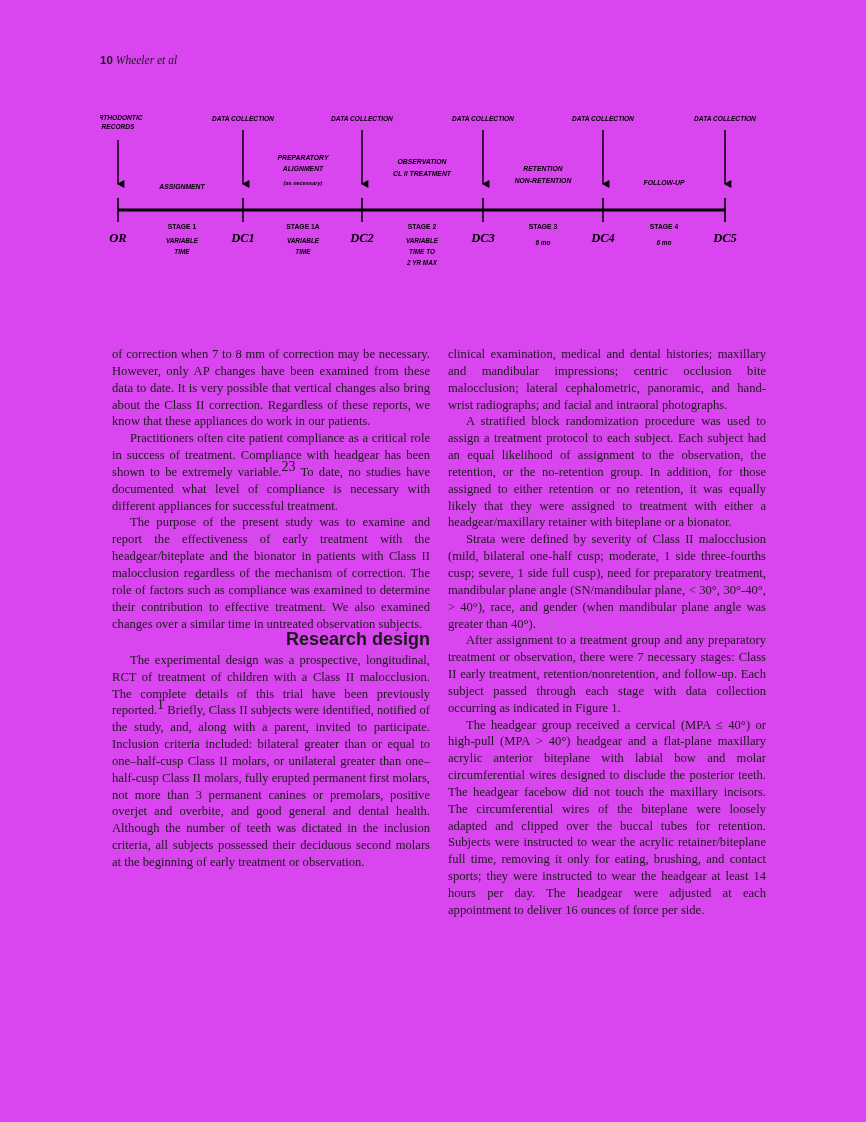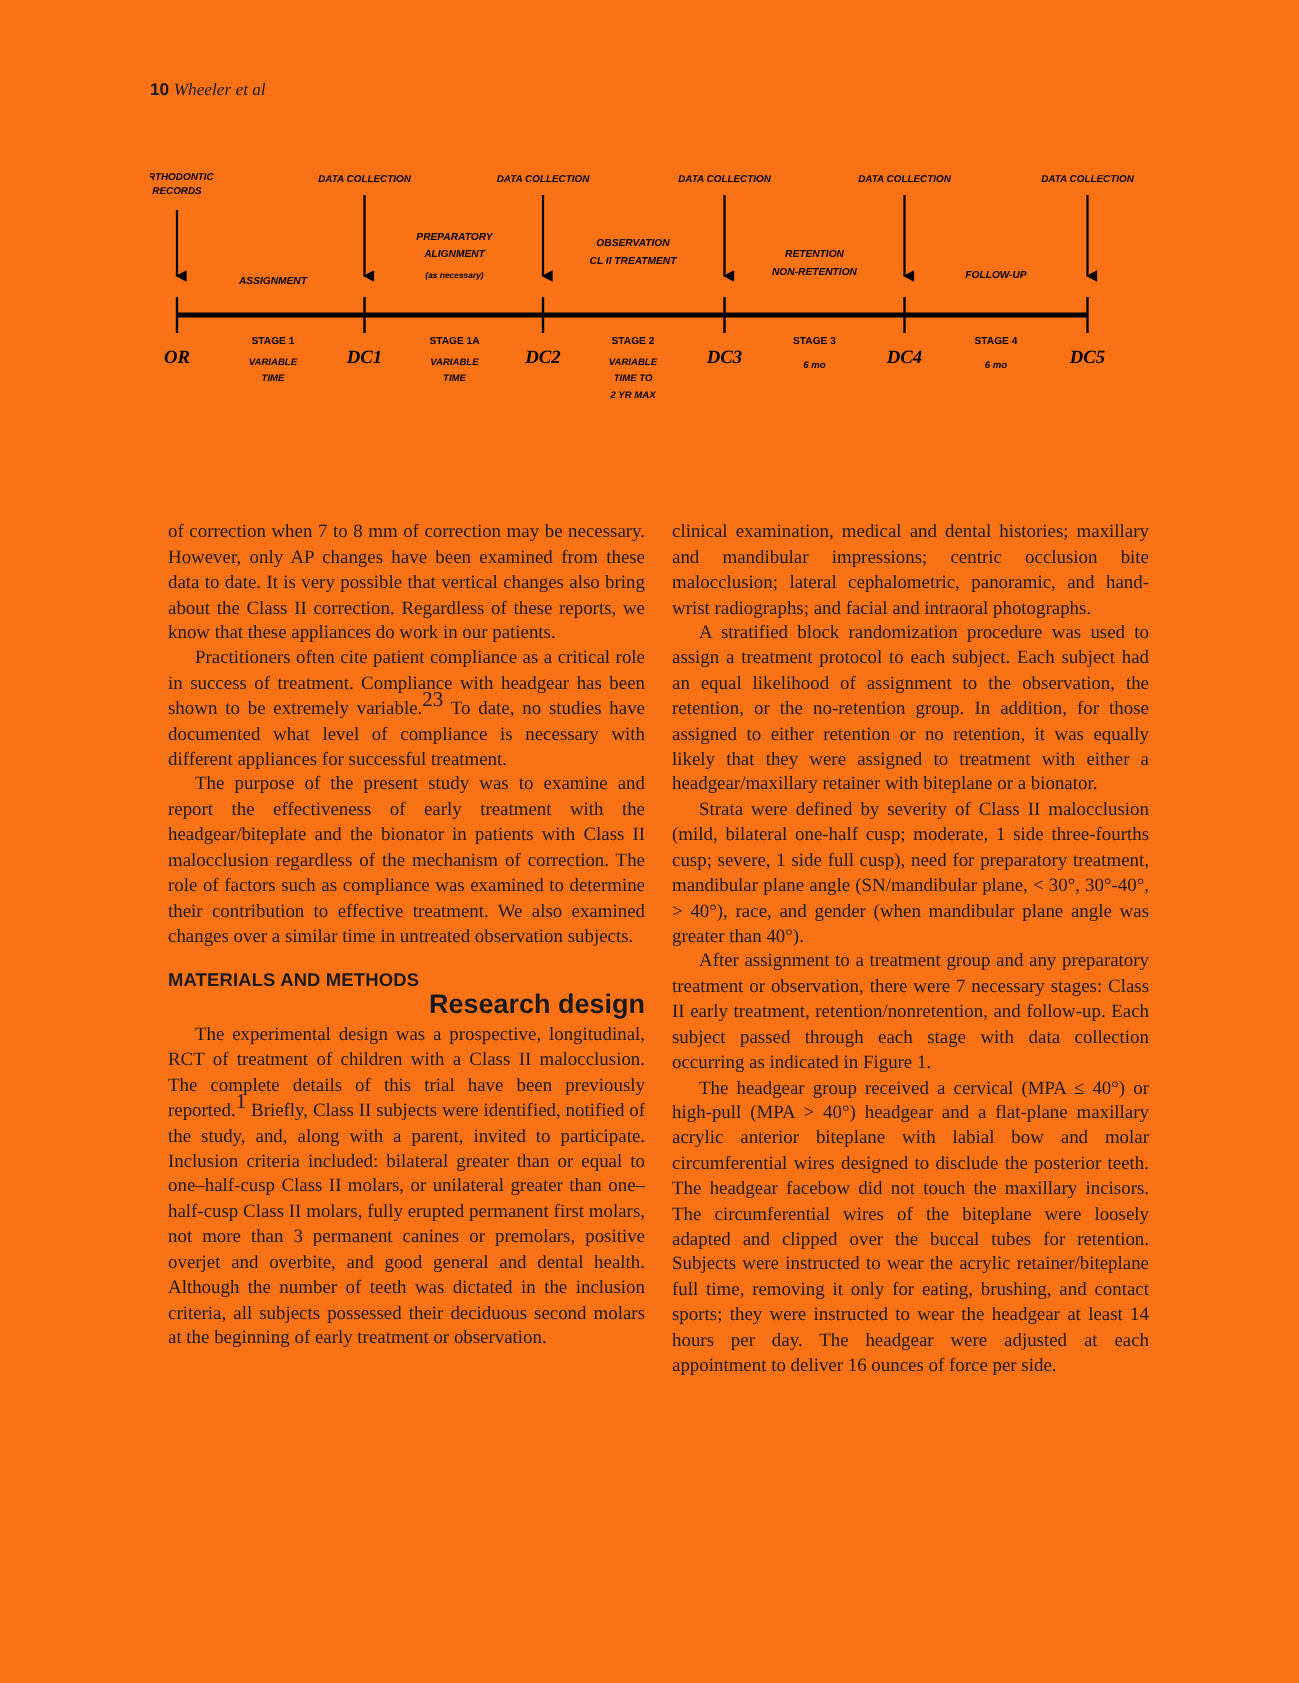--- a/index.html
+++ b/index.html
@@ -4,21 +4,21 @@
 <style>
   html, body {
     margin: 0;
     padding: 0;
     background: #9a9a9a;
   }
   .page {
     position: relative;
     width: 866px;
     height: 1122px;
-    background: #f97316;
+    background: #d946ef;
     margin: 0 auto;
     overflow: hidden;
     font-family: "Liberation Serif", serif;
     color: #1a1a1a;
   }
 
   
   .runhead {
     position: absolute;
     top: 54px;
@@ -217,21 +217,20 @@
       </g>
     </svg>
   </div>
 
 
   <div class="col col-left">
     <p class="noindent">of correction when 7 to 8 mm of correction may be necessary. However, only AP changes have been examined from these data to date. It is very possible that vertical changes also bring about the Class II correction. Regardless of these reports, we know that these appliances do work in our patients.</p>
     <p><span>Practitioners often cite patient compliance as a critical role in success of treatment. Compliance with headgear has been shown to be extremely variable.</span><sup>23</sup><span> To date, no studies have documented what level of compliance is necessary with different appliances for successful treatment.</span></p>
     <p>The purpose of the present study was to examine and report the effectiveness of early treatment with the headgear/biteplate and the bionator in patients with Class II malocclusion regardless of the mechanism of correction. The role of factors such as compliance was examined to determine their contribution to effective treatment. We also examined changes over a similar time in untreated observation subjects.</p>
 
-    <h2 class="sec">MATERIALS AND METHODS</h2>
     <h3 class="sub">Research design</h3>
 
     <p><span>The experimental design was a prospective, longitudinal, RCT of treatment of children with a Class II malocclusion. The complete details of this trial have been previously reported.</span><sup>1</sup><span> Briefly, Class II subjects were identified, notified of the study, and, along with a parent, invited to participate. Inclusion criteria included: bilateral greater than or equal to one–half-cusp Class II molars, or unilateral greater than one–half-cusp Class II molars, fully erupted permanent first molars, not more than 3 permanent canines or premolars, positive overjet and overbite, and good general and dental health. Although the number of teeth was dictated in the inclusion criteria, all subjects possessed their deciduous second molars at the beginning of early treatment or observation.</span></p>
   </div>
 
   <div class="col col-right">
     <p class="noindent">clinical examination, medical and dental histories; maxillary and mandibular impressions; centric occlusion bite malocclusion; lateral cephalometric, panoramic, and hand-wrist radiographs; and facial and intraoral photographs.</p>
     <p>A stratified block randomization procedure was used to assign a treatment protocol to each subject. Each subject had an equal likelihood of assignment to the observation, the retention, or the no-retention group. In addition, for those assigned to either retention or no retention, it was equally likely that they were assigned to treatment with either a headgear/maxillary retainer with biteplane or a bionator.</p>
     <p>Strata were defined by severity of Class II malocclusion (mild, bilateral one-half cusp; moderate, 1 side three-fourths cusp; severe, 1 side full cusp), need for preparatory treatment, mandibular plane angle (SN/mandibular plane, &lt; 30°, 30°-40°, &gt; 40°), race, and gender (when mandibular plane angle was greater than 40°).</p>
     <p>After assignment to a treatment group and any preparatory treatment or observation, there were 7 necessary stages: Class II early treatment, retention/nonretention, and follow-up. Each subject passed through each stage with data collection occurring as indicated in Figure 1.</p>

